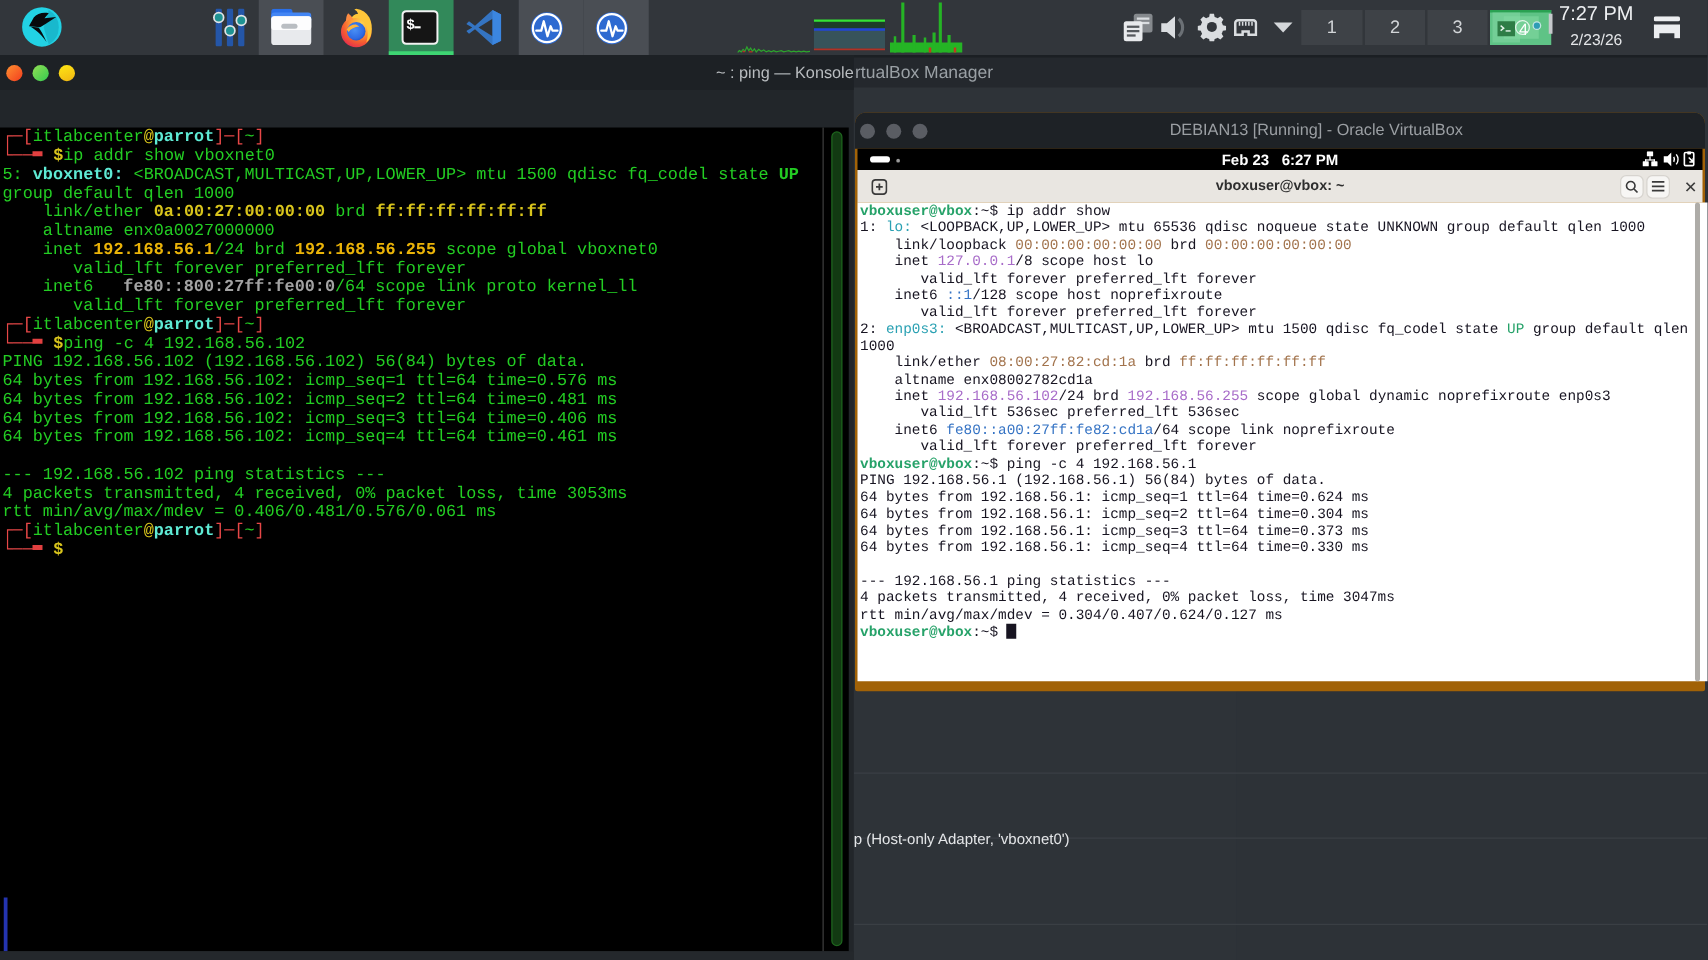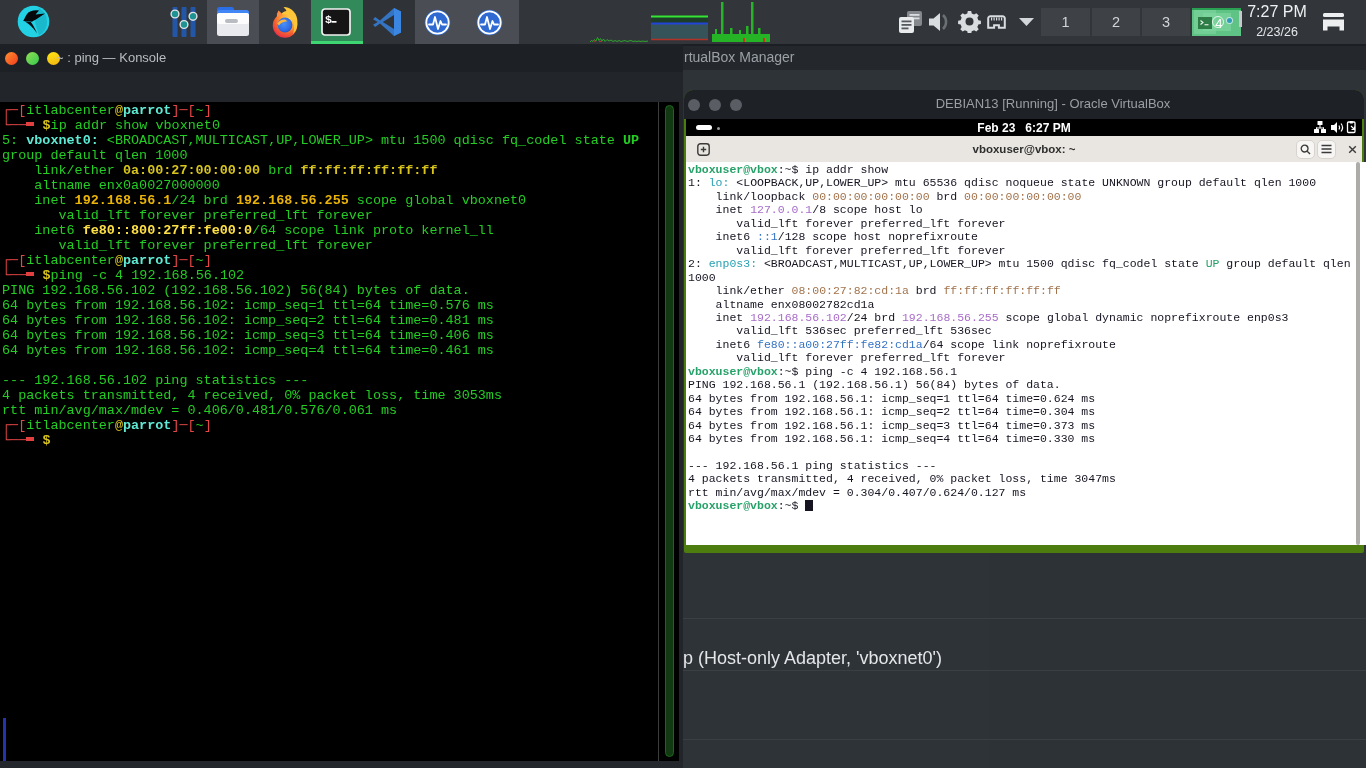--- a/index.html
+++ b/index.html
@@ -14,27 +14,27 @@
   
   #konsole { position:absolute; left:0; top:44px; width:683px; height:724px; background:#22262a; z-index:30; }
   #ktitle { position:absolute; left:0; top:0; width:683px; height:28px; background:#1d2125; }
   #kmenu  { position:absolute; left:0; top:28px; width:683px; height:30px; background:#2f3338;
             color:#ccd0d3; font-size:13.5px; }
   #kmenu span { position:absolute; top:7px; }
   #kterm  { position:absolute; left:0; top:58px; width:679px; height:659px; background:#000; }
   #ktext  { position:absolute; left:2px; top:1px; font-family:"Liberation Mono", monospace;
             font-size:13.45px; line-height:15px; white-space:pre; color:#23cd23; }
   .kr { color:#e64747; } .ky { color:#d8c41c; } .kc { color:#5eead4; font-weight:bold; }
-  .km { color:#eab308; font-weight:bold; } .kb { color:#fde047; font-weight:bold; }
+  .km { color:#eab308; font-weight:bold; } .kb { color:#a3a3a3; font-weight:bold;margin-left:16px; }
   .kyb { color:#d8c41c; font-weight:bold; } .kgb { color:#23cd23; font-weight:bold; }
   
   #vbm { position:absolute; left:683px; top:44px; width:683px; height:724px; background:#2e3338; z-index:5; }
   
   #vmwin { position:absolute; left:684px; top:90px; width:680px; height:463px; z-index:10;
-           background:#4d7c0f; border-radius:9px 9px 2px 2px; }
+           background:#a16207; border-radius:9px 9px 2px 2px; }
   #vmtitle { position:absolute; left:0; top:0; width:680px; height:29px; background:#1e2226;
              border-radius:9px 9px 0 0; }
   #gbar { position:absolute; left:2px; top:29px; width:676px; height:17px; background:#000; }
   #ghead { position:absolute; left:2px; top:46px; width:676px; height:26px; background:#e9e6e1; }
   #vterm { position:absolute; left:2px; top:72px; width:760px; height:383px; background:#ffffff; }
   #vtext { position:absolute; left:2px; top:1px; font-family:"Liberation Mono", monospace;
            font-size:11.5px; line-height:13.45px; white-space:pre; color:#171421; }
   .vg { color:#26a269; font-weight:bold; } .vc { color:#2aa1b3; } .vbr { color:#a2734c; }
   .vp { color:#a86cc9;text-align:right; } .vb { color:#3573c4; } .vgn { color:#26a269; }
 </style>
@@ -43,21 +43,21 @@
 
 <div id="vbm">
   <div class="abs" style="left:0;top:0;width:683px;height:26px;background:#24282d;"></div>
   <div class="abs" style="left:0;top:0;width:683px;height:2px;background:#1b1f23;"></div>
   <div class="abs" style="left:1px;top:5px;color:#9aa0a5;font-size:14px;">rtualBox Manager</div>
 
   <div class="abs" style="left:306px;top:509px;width:377px;height:215px;background:#2d3237;"></div>
   <div class="abs" style="left:0;top:574px;width:683px;height:1px;background:#3a3f44;"></div>
   <div class="abs" style="left:0;top:626px;width:683px;height:1px;background:#3a3f44;"></div>
   <div class="abs" style="left:0;top:695px;width:683px;height:1px;background:#3a3f44;"></div>
-  <div class="abs" style="left:0;top:604px;color:#e4e6e8;font-size:18px;">p (Host-only Adapter, 'vboxnet0')</div>
+  <div class="abs" style="left:0;top:620px;color:#e4e6e8;font-size:12px;">p (Host-only Adapter, 'vboxnet0')</div>
 </div>
 
 <div id="vmwin">
   <div id="vmtitle">
     <div class="abs" style="left:4px;top:9px;width:12px;height:12px;border-radius:50%;background:#5a5d63;"></div>
     <div class="abs" style="left:25px;top:9px;width:12px;height:12px;border-radius:50%;background:#5a5d63;"></div>
     <div class="abs" style="left:46px;top:9px;width:12px;height:12px;border-radius:50%;background:#5a5d63;"></div>
     <div class="abs" style="left:0;top:6px;width:680px;text-align:center;color:#9b9fa3;font-size:13px;">
       <span style="margin-left:58px;">DEBIAN13 [Running] - Oracle VirtualBox</span></div>
   </div>
@@ -106,21 +106,21 @@
     <div id="vtext"><div><span class="vg">vboxuser@vbox</span>:~$ ip addr show</div><div>1: <span class="vc">lo</span><span class="vc">:</span> &lt;LOOPBACK,UP,LOWER_UP&gt; mtu 65536 qdisc noqueue state UNKNOWN group default qlen 1000</div><div>    link/loopback <span class="vbr">00:00:00:00:00:00</span> brd <span class="vbr">00:00:00:00:00:00</span></div><div>    inet <span class="vp">127.0.0.1</span>/8 scope host lo</div><div>       valid_lft forever preferred_lft forever</div><div>    inet6 <span class="vb">::1</span>/128 scope host noprefixroute </div><div>       valid_lft forever preferred_lft forever</div><div>2: <span class="vc">enp0s3</span><span class="vc">:</span> &lt;BROADCAST,MULTICAST,UP,LOWER_UP&gt; mtu 1500 qdisc fq_codel state <span class="vgn">UP</span> group default qlen</div><div>1000</div><div>    link/ether <span class="vbr">08:00:27:82:cd:1a</span> brd <span class="vbr">ff:ff:ff:ff:ff:ff</span></div><div>    altname enx08002782cd1a</div><div>    inet <span class="vp">192.168.56.102</span>/24 brd <span class="vp">192.168.56.255</span> scope global dynamic noprefixroute enp0s3</div><div>       valid_lft 536sec preferred_lft 536sec</div><div>    inet6 <span class="vb">fe80::a00:27ff:fe82:cd1a</span>/64 scope link noprefixroute </div><div>       valid_lft forever preferred_lft forever</div><div><span class="vg">vboxuser@vbox</span>:~$ ping -c 4 192.168.56.1</div><div>PING 192.168.56.1 (192.168.56.1) 56(84) bytes of data.</div><div>64 bytes from 192.168.56.1: icmp_seq=1 ttl=64 time=0.624 ms</div><div>64 bytes from 192.168.56.1: icmp_seq=2 ttl=64 time=0.304 ms</div><div>64 bytes from 192.168.56.1: icmp_seq=3 ttl=64 time=0.373 ms</div><div>64 bytes from 192.168.56.1: icmp_seq=4 ttl=64 time=0.330 ms</div><div>&nbsp;</div><div>--- 192.168.56.1 ping statistics ---</div><div>4 packets transmitted, 4 received, 0% packet loss, time 3047ms</div><div>rtt min/avg/max/mdev = 0.304/0.407/0.624/0.127 ms</div><div><span class="vg">vboxuser@vbox</span>:~$ <span style="display:inline-block;width:7.5px;height:11.5px;background:#171421;vertical-align:-2px;"></span></div></div>
     <div class="abs" style="left:670px;top:0px;width:4px;height:383px;background:#aeaca8;border-radius:2px;"></div>
   </div>
 </div>
 
 <div id="konsole">
   <div id="ktitle">
     <div class="abs" style="left:5px;top:7.5px;width:13px;height:13px;border-radius:50%;background:linear-gradient(135deg,#ff9130,#f23c1e);"></div>
     <div class="abs" style="left:26px;top:7.5px;width:13px;height:13px;border-radius:50%;background:linear-gradient(135deg,#93e054,#33c94f);"></div>
     <div class="abs" style="left:47px;top:7.5px;width:13px;height:13px;border-radius:50%;background:linear-gradient(160deg,#ffe714,#f0b513);"></div>
-    <div class="abs" style="left:0;top:6px;width:683px;text-align:left;color:#b9bdc0;font-size:13px;">
+    <div class="abs" style="left:0;top:6px;width:683px;text-align:right;color:#b9bdc0;font-size:13px;">
       <span style="margin-left:56px;">~ : ping — Konsole</span></div>
   </div>
   <div id="kterm">
     <div id="ktext"><div><span class="kr">┌─[</span>itlabcenter<span class="ky">@</span><span class="kc">parrot</span><span class="kr">]─[</span>~<span class="kr">]</span></div><div><span class="kr">└──</span><span style="display:inline-block;width:8.25px;"><span style="display:block;width:8px;height:4px;background:#e24040;margin-bottom:3px;"></span></span> <span class="kyb">$</span>ip addr show vboxnet0</div><div>5: <span class="kc">vboxnet0</span><span class="kc">:</span> &lt;BROADCAST,MULTICAST,UP,LOWER_UP&gt; mtu 1500 qdisc fq_codel state <span class="kgb">UP</span></div><div>group default qlen 1000</div><div>    link/ether <span class="kyb">0a:00:27:00:00:00</span> brd <span class="kyb">ff:ff:ff:ff:ff:ff</span></div><div>    altname enx0a0027000000</div><div>    inet <span class="km">192.168.56.1</span>/24 brd <span class="km">192.168.56.255</span> scope global vboxnet0</div><div>       valid_lft forever preferred_lft forever</div><div>    inet6 <span class="kb">fe80::800:27ff:fe00:0</span>/64 scope link proto kernel_ll</div><div>       valid_lft forever preferred_lft forever</div><div><span class="kr">┌─[</span>itlabcenter<span class="ky">@</span><span class="kc">parrot</span><span class="kr">]─[</span>~<span class="kr">]</span></div><div><span class="kr">└──</span><span style="display:inline-block;width:8.25px;"><span style="display:block;width:8px;height:4px;background:#e24040;margin-bottom:3px;"></span></span> <span class="kyb">$</span>ping -c 4 192.168.56.102</div><div>PING 192.168.56.102 (192.168.56.102) 56(84) bytes of data.</div><div>64 bytes from 192.168.56.102: icmp_seq=1 ttl=64 time=0.576 ms</div><div>64 bytes from 192.168.56.102: icmp_seq=2 ttl=64 time=0.481 ms</div><div>64 bytes from 192.168.56.102: icmp_seq=3 ttl=64 time=0.406 ms</div><div>64 bytes from 192.168.56.102: icmp_seq=4 ttl=64 time=0.461 ms</div><div>&nbsp;</div><div>--- 192.168.56.102 ping statistics ---</div><div>4 packets transmitted, 4 received, 0% packet loss, time 3053ms</div><div>rtt min/avg/max/mdev = 0.406/0.481/0.576/0.061 ms</div><div><span class="kr">┌─[</span>itlabcenter<span class="ky">@</span><span class="kc">parrot</span><span class="kr">]─[</span>~<span class="kr">]</span></div><div><span class="kr">└──</span><span style="display:inline-block;width:8.25px;"><span style="display:block;width:8px;height:4px;background:#e24040;margin-bottom:3px;"></span></span> <span class="kyb">$</span></div></div>
 
     <div class="abs" style="left:658px;top:0;width:1px;height:659px;background:#3c3c3c;"></div>
     <div class="abs" style="left:665px;top:3px;width:9px;height:652px;background:#123a12;border:1.5px solid #1e661e;border-radius:5px;"></div>
 
     <div class="abs" style="left:3px;top:616px;width:3px;height:43px;background:#2434b0;"></div>
   </div>

